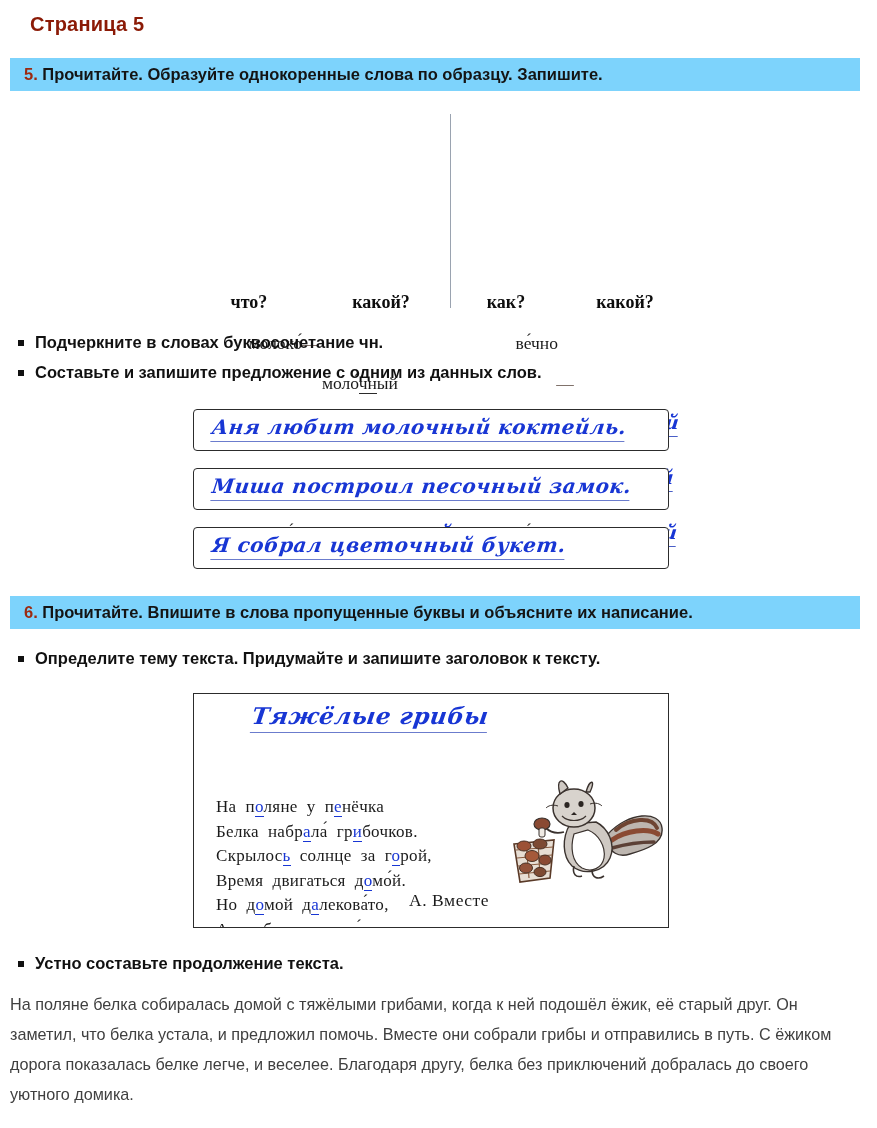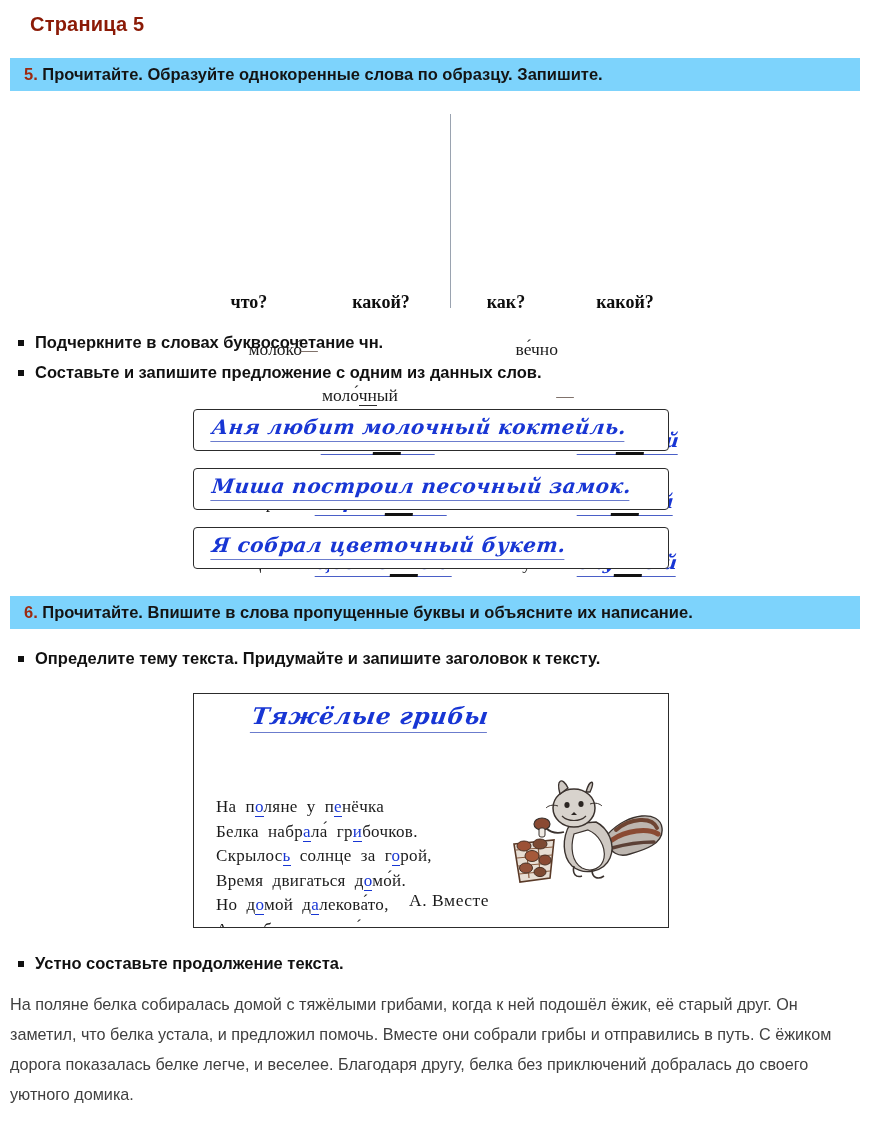--- a/index.html
+++ b/index.html
@@ -78,21 +78,21 @@
     position: absolute;
     left: 196px;
     top: 112px;
     width: 470px;
     font-family: "Liberation Serif", serif;
   }
   .wt-grid {
     display: grid;
     grid-template-columns: 106px 14px 130px 8px 104px 14px 106px;
     align-items: baseline;
-    row-gap: 6px;
+    row-gap: 0px;
   }
   .wt-head {
     font-weight: bold;
     font-size: 18px;
     text-align: center;
     padding-bottom: 10px;
     color: #0d0d0d;
   }
   .wt-cell {
     font-size: 17.5px;

